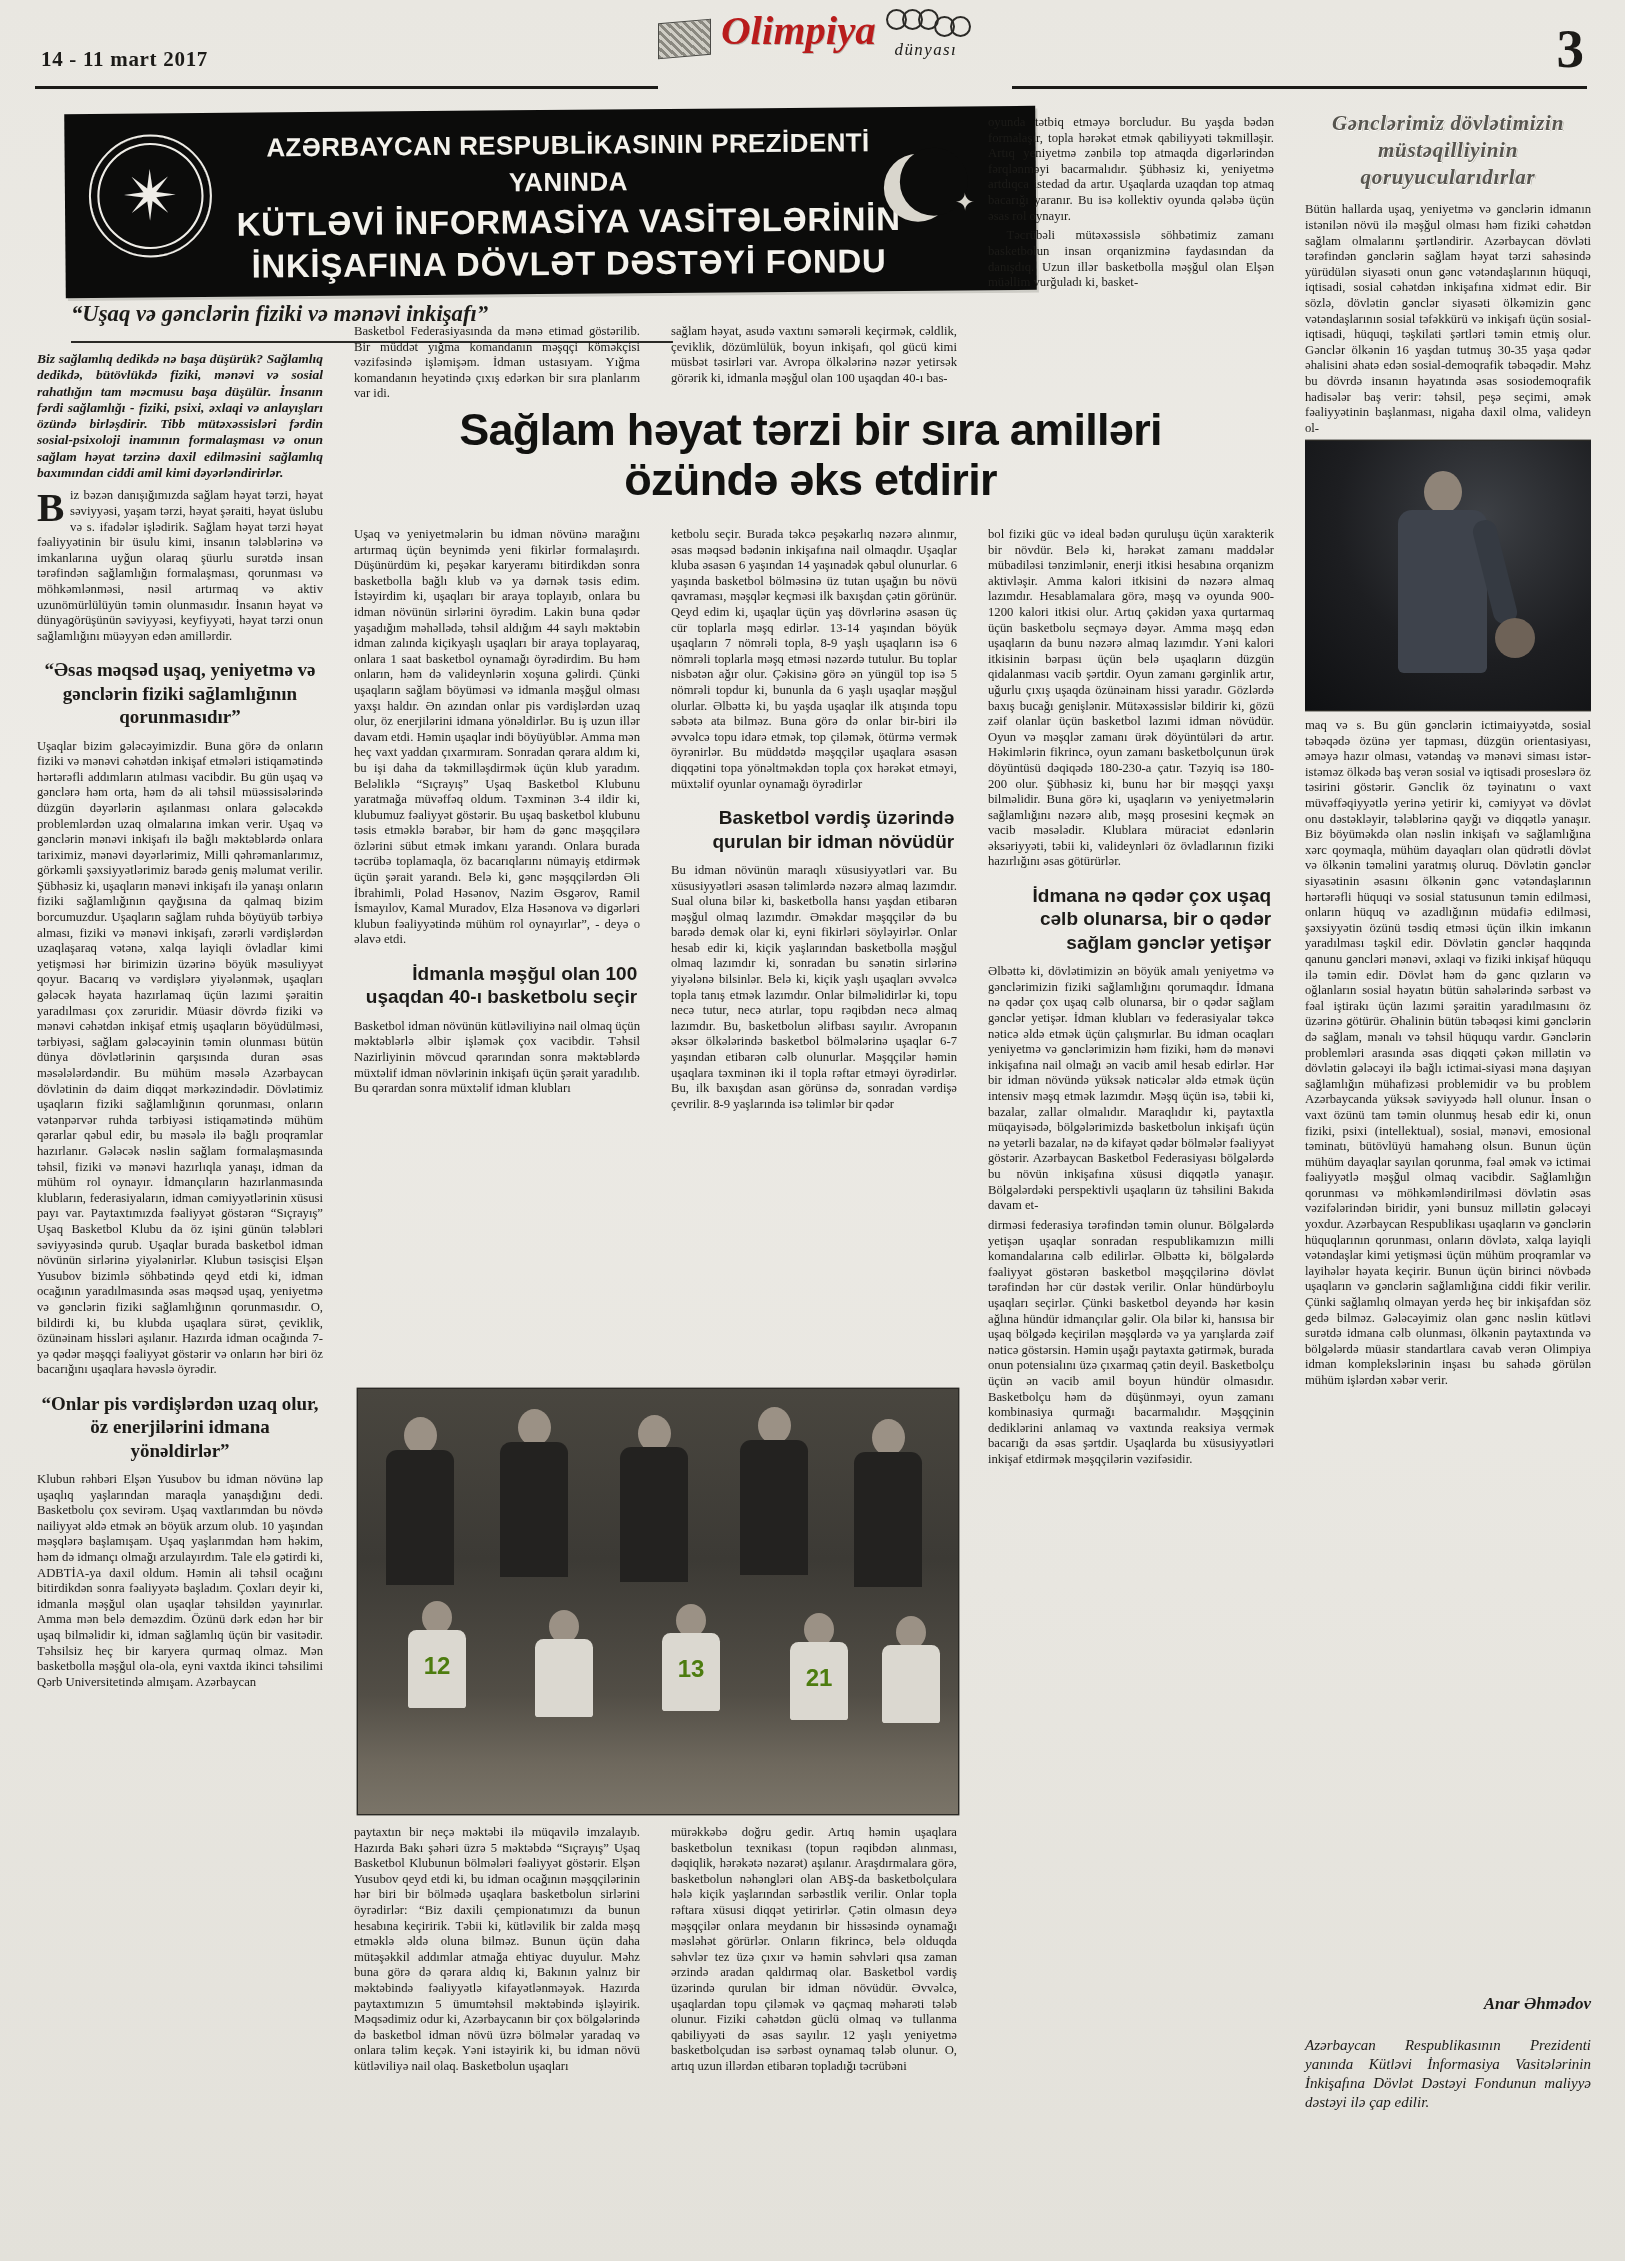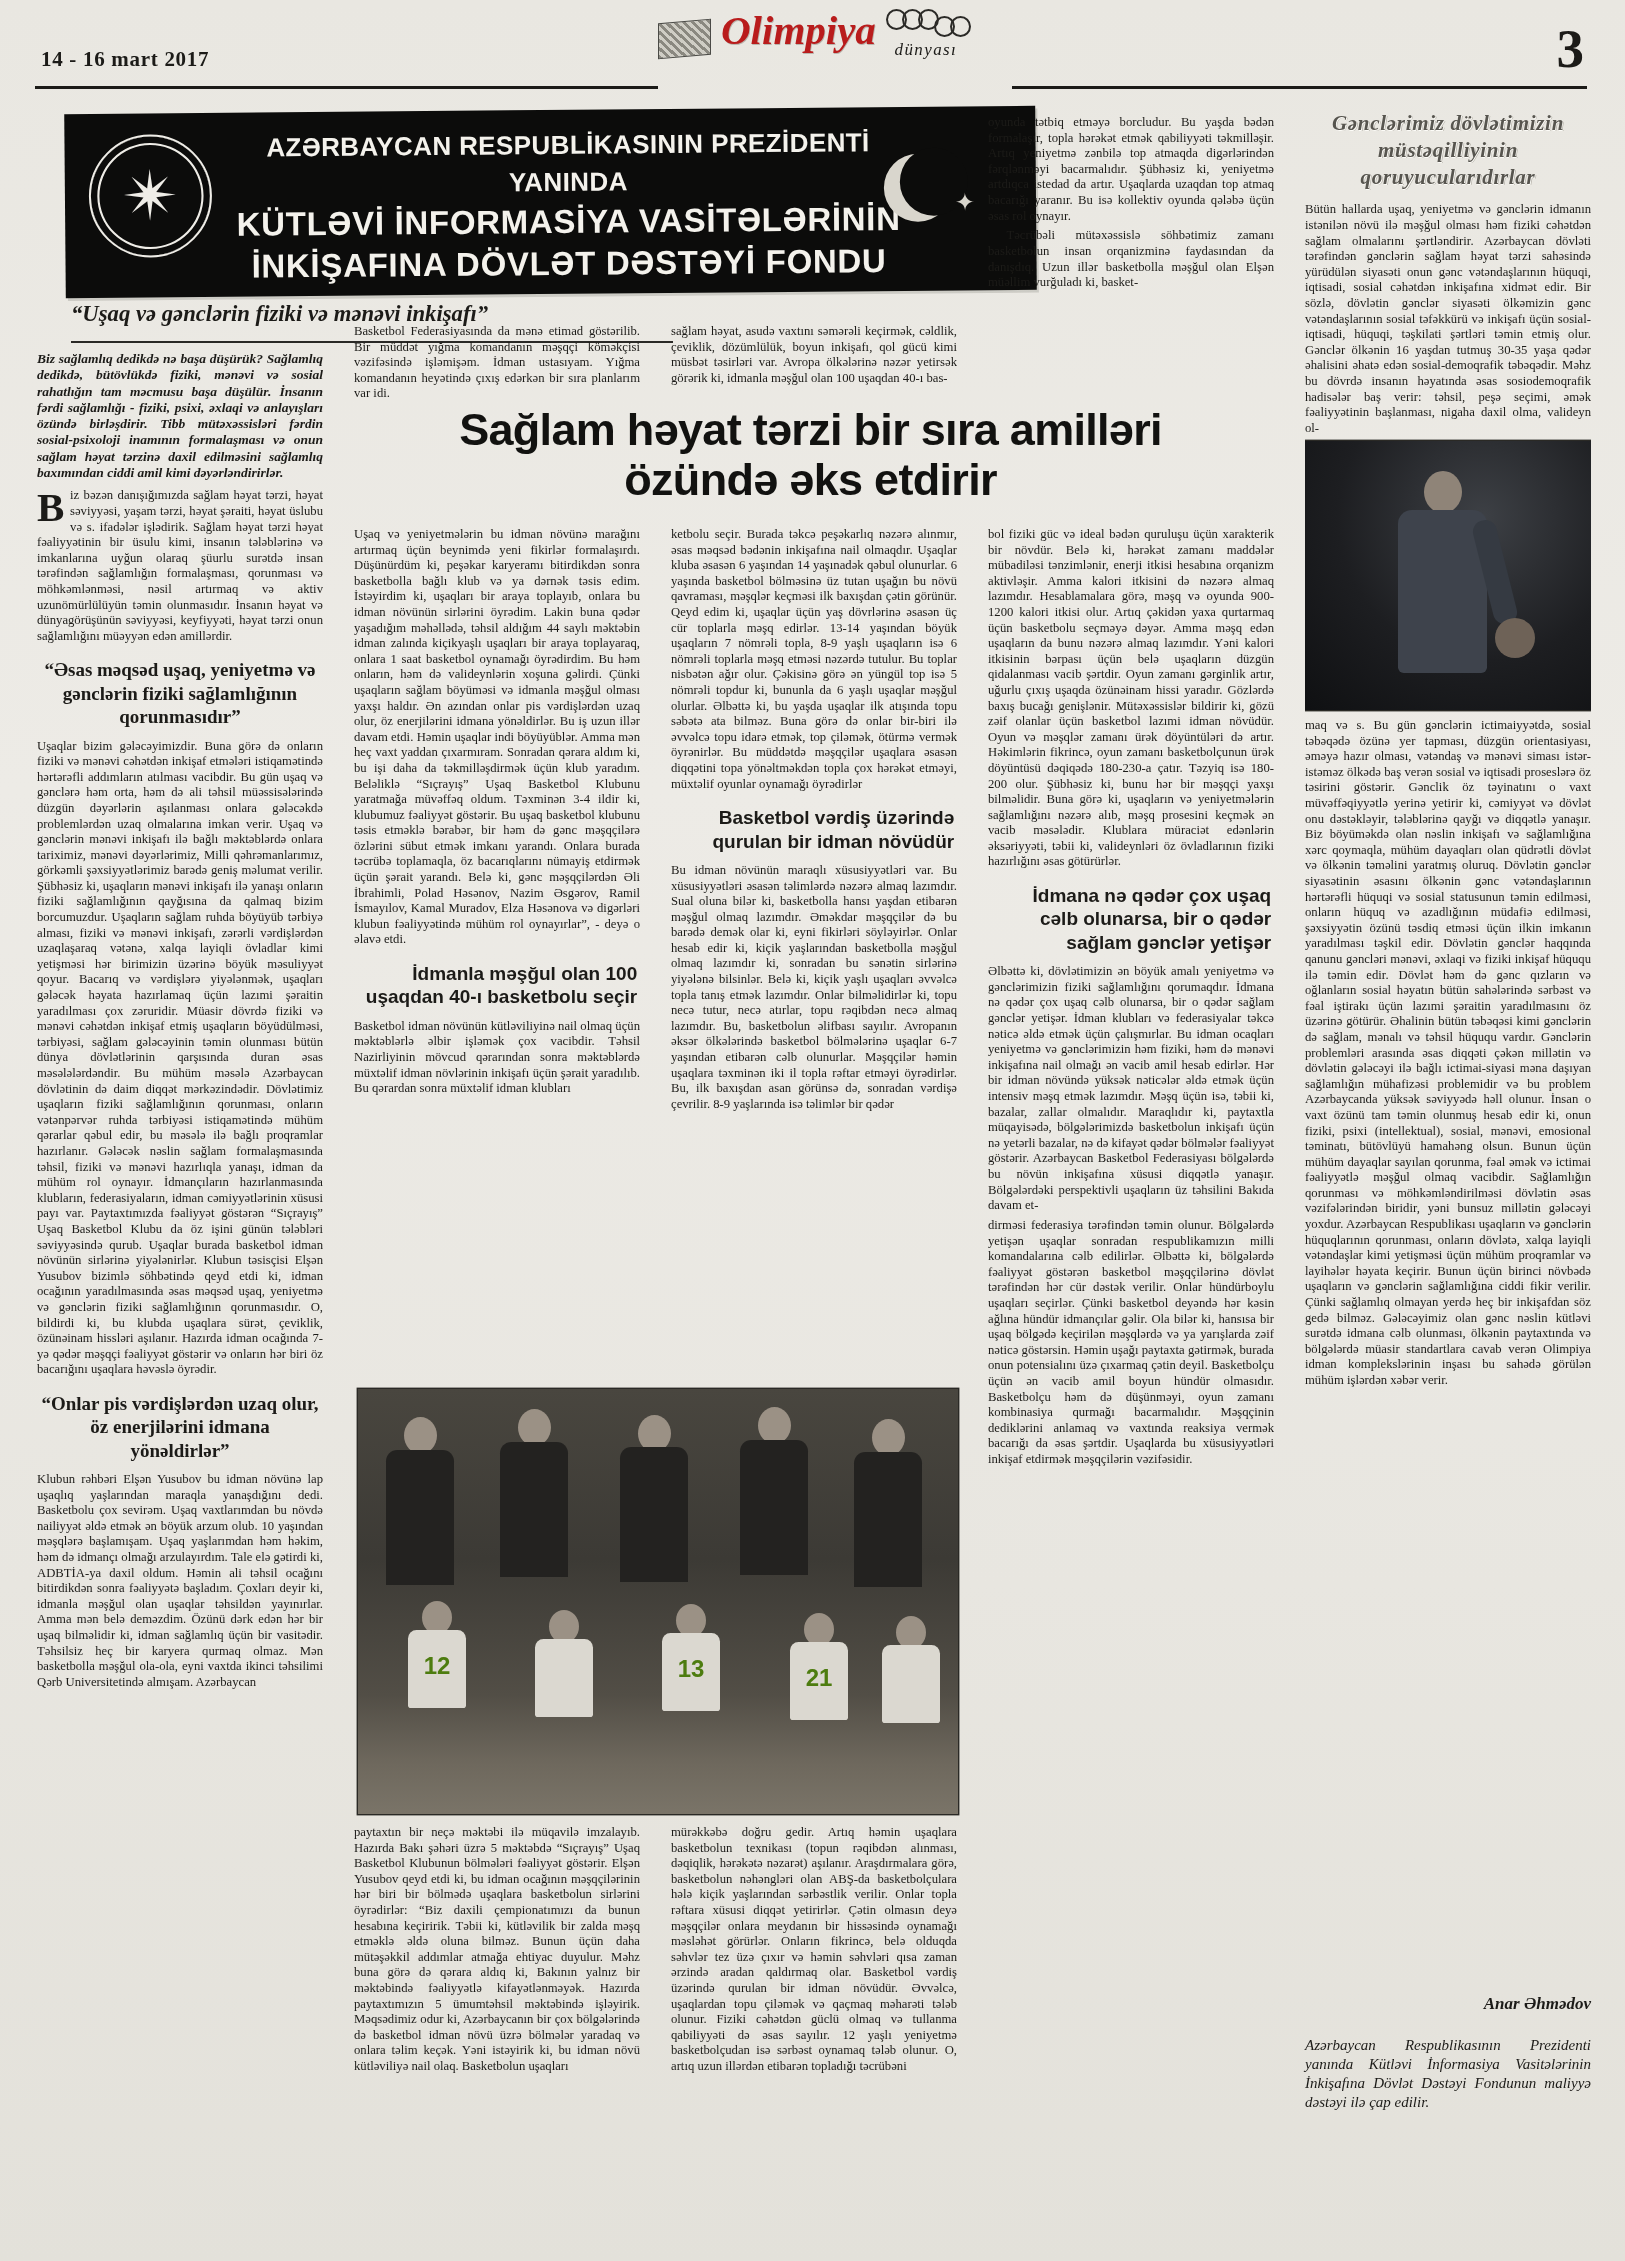--- a/index.html
+++ b/index.html
@@ -70,21 +70,21 @@
   .player-photo{width:286px;height:269px;margin:2.8px 0 8.5px;position:relative;overflow:hidden;
     background:radial-gradient(circle at 62% 28%,#3d4045 0%,#1d1e21 55%,#0f1012 100%);box-shadow:0 0 0 1.4px #2a2925;}
   .p-head{position:absolute;left:119px;top:30px;width:38px;height:42px;border-radius:50%;background:#8f8478;}
   .p-torso{position:absolute;left:93px;top:69px;width:89px;height:163px;background:#3e434c;border-radius:14px 14px 5.7px 5.7px;}
   .p-arm{position:absolute;left:178px;top:78px;width:24px;height:106px;background:#353a42;border-radius:11.3px;transform:rotate(-14deg);}
   .p-ball{position:absolute;left:190px;top:177px;width:40px;height:40px;border-radius:50%;background:#6e6257;}
 </style>
 </head>
 <body>
 
-<div class="abs date">14 - 16 mart 2017</div>
+<div class="abs date">14 - 11 mart 2017</div>
 
 <div class="abs masthead">
   <div class="flag-icon"></div>
   <div class="mast-title">Olimpiya</div>
   <div class="rings-wrap">
     <div class="rings">
       <span></span><span></span><span></span><span class="r2"></span><span class="r2"></span>
     </div>
     <div class="mast-sub">dünyası</div>
   </div>

